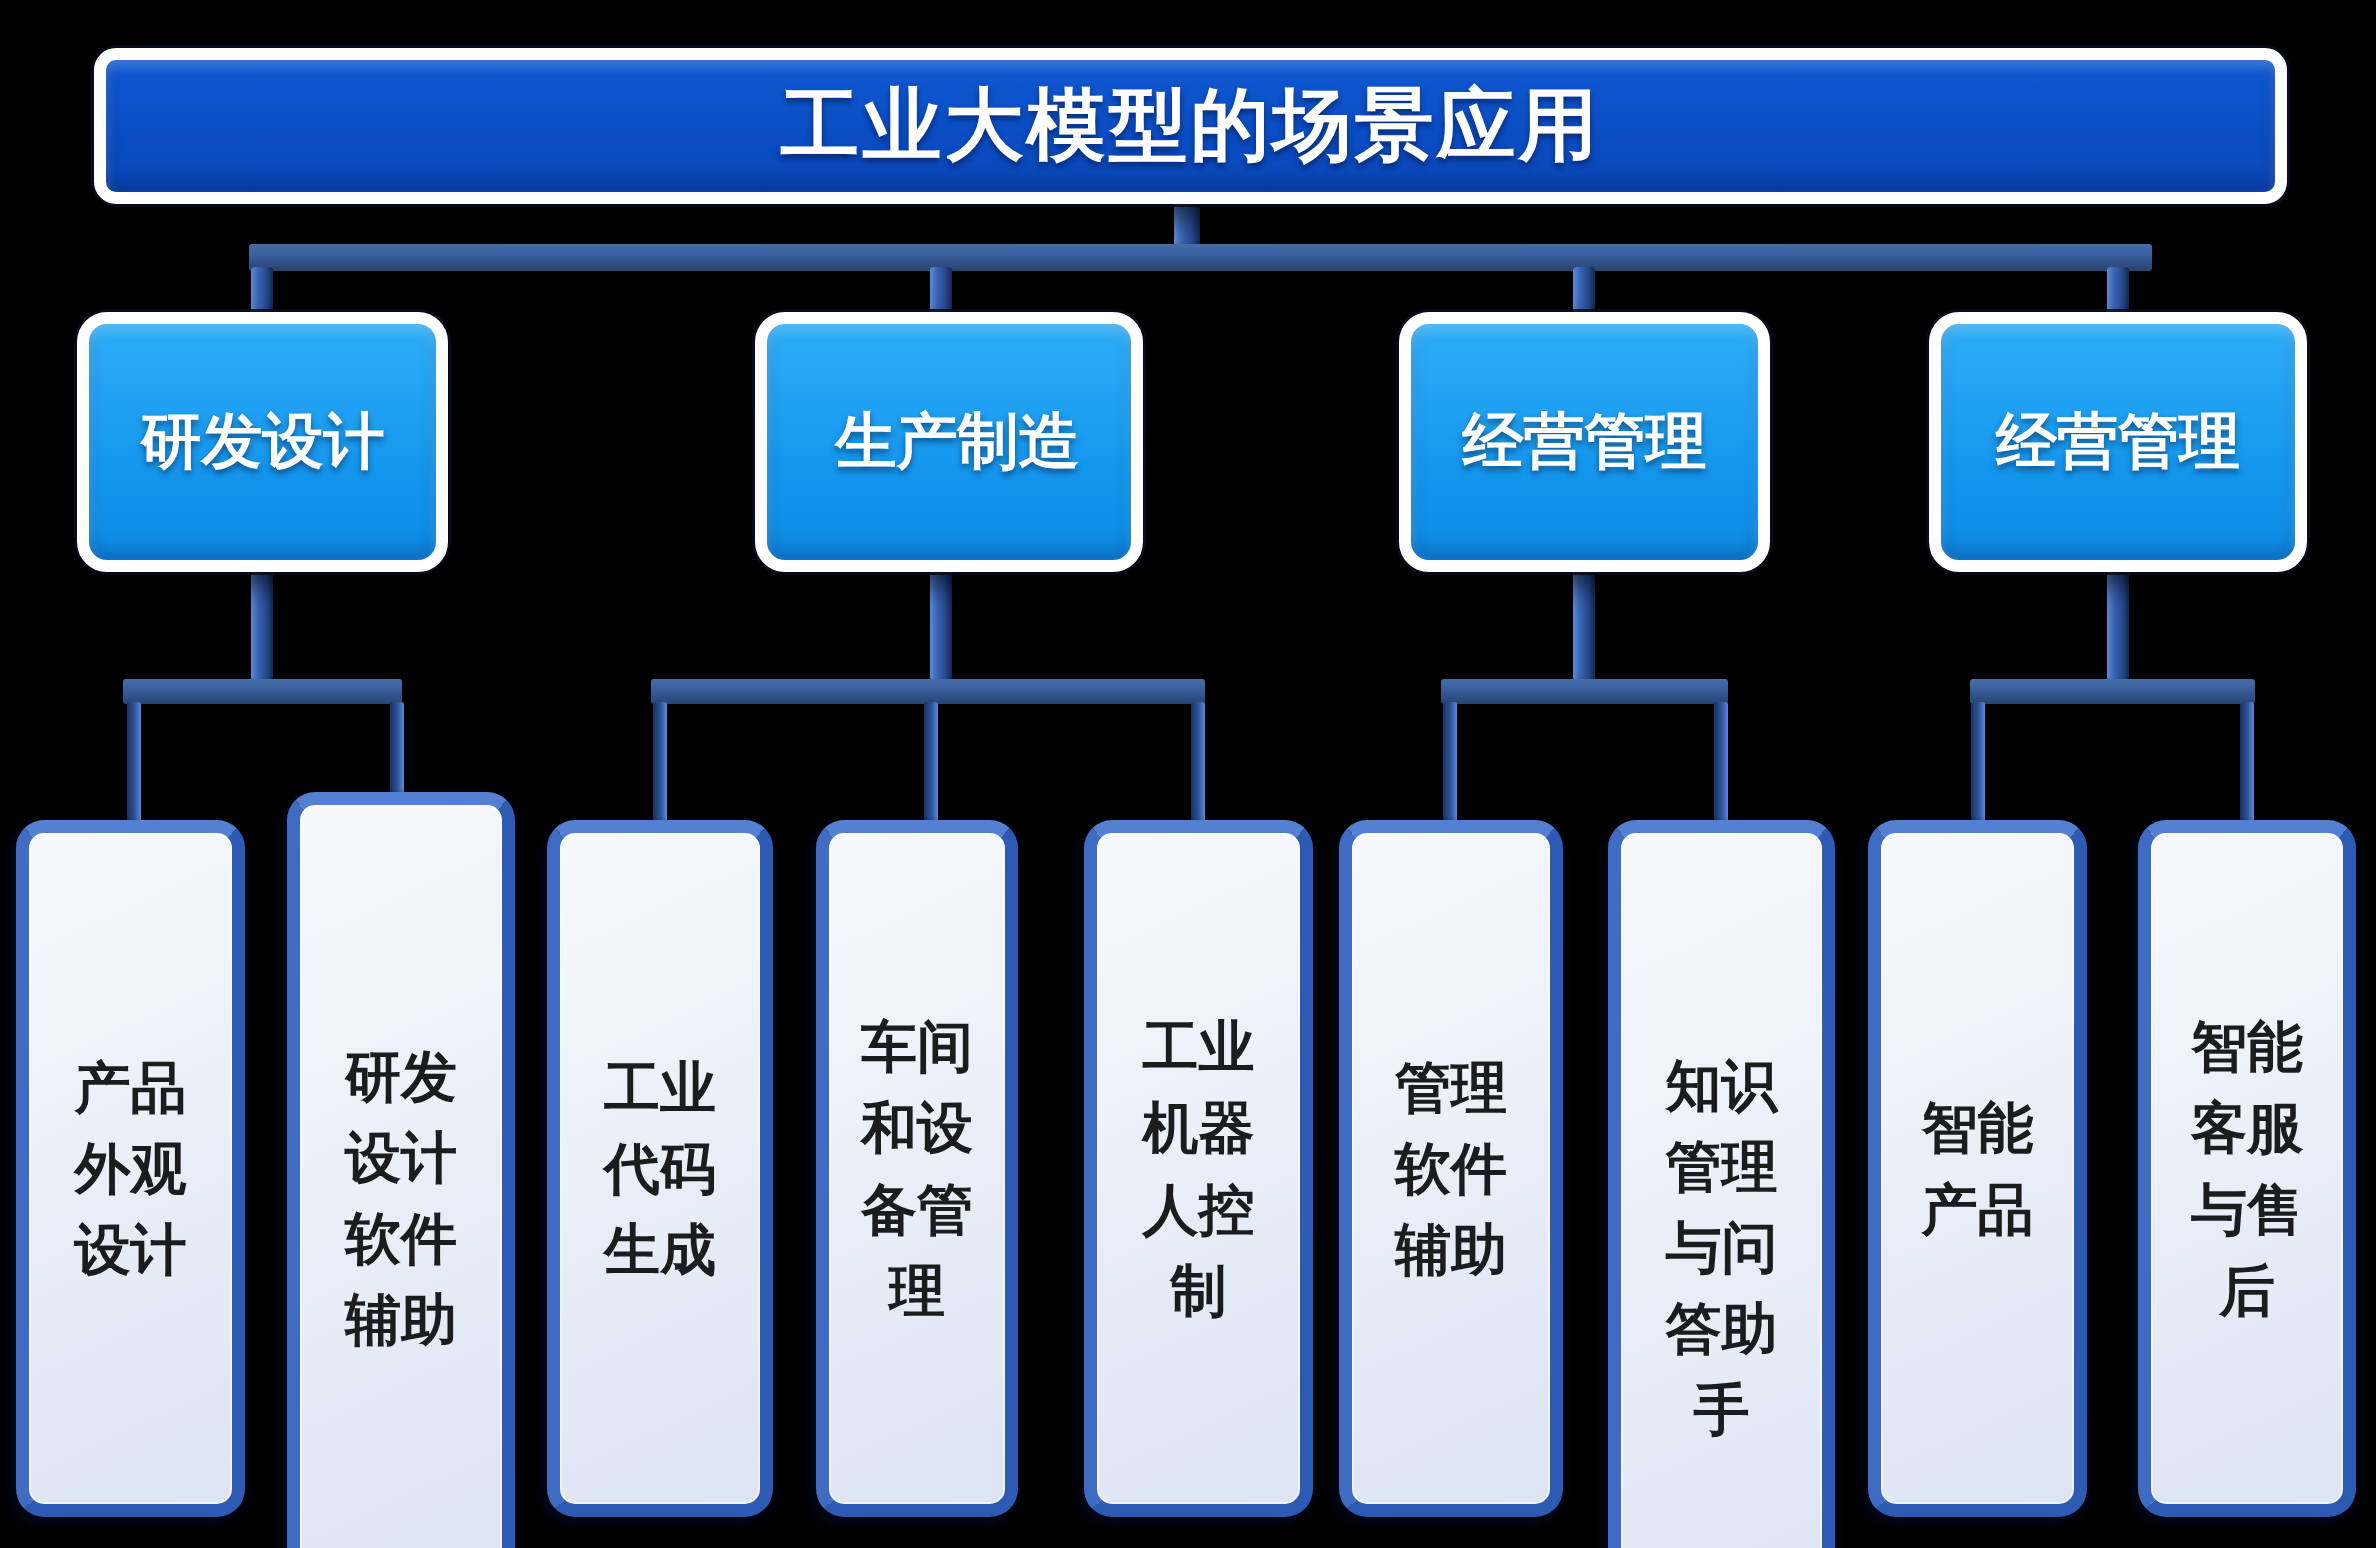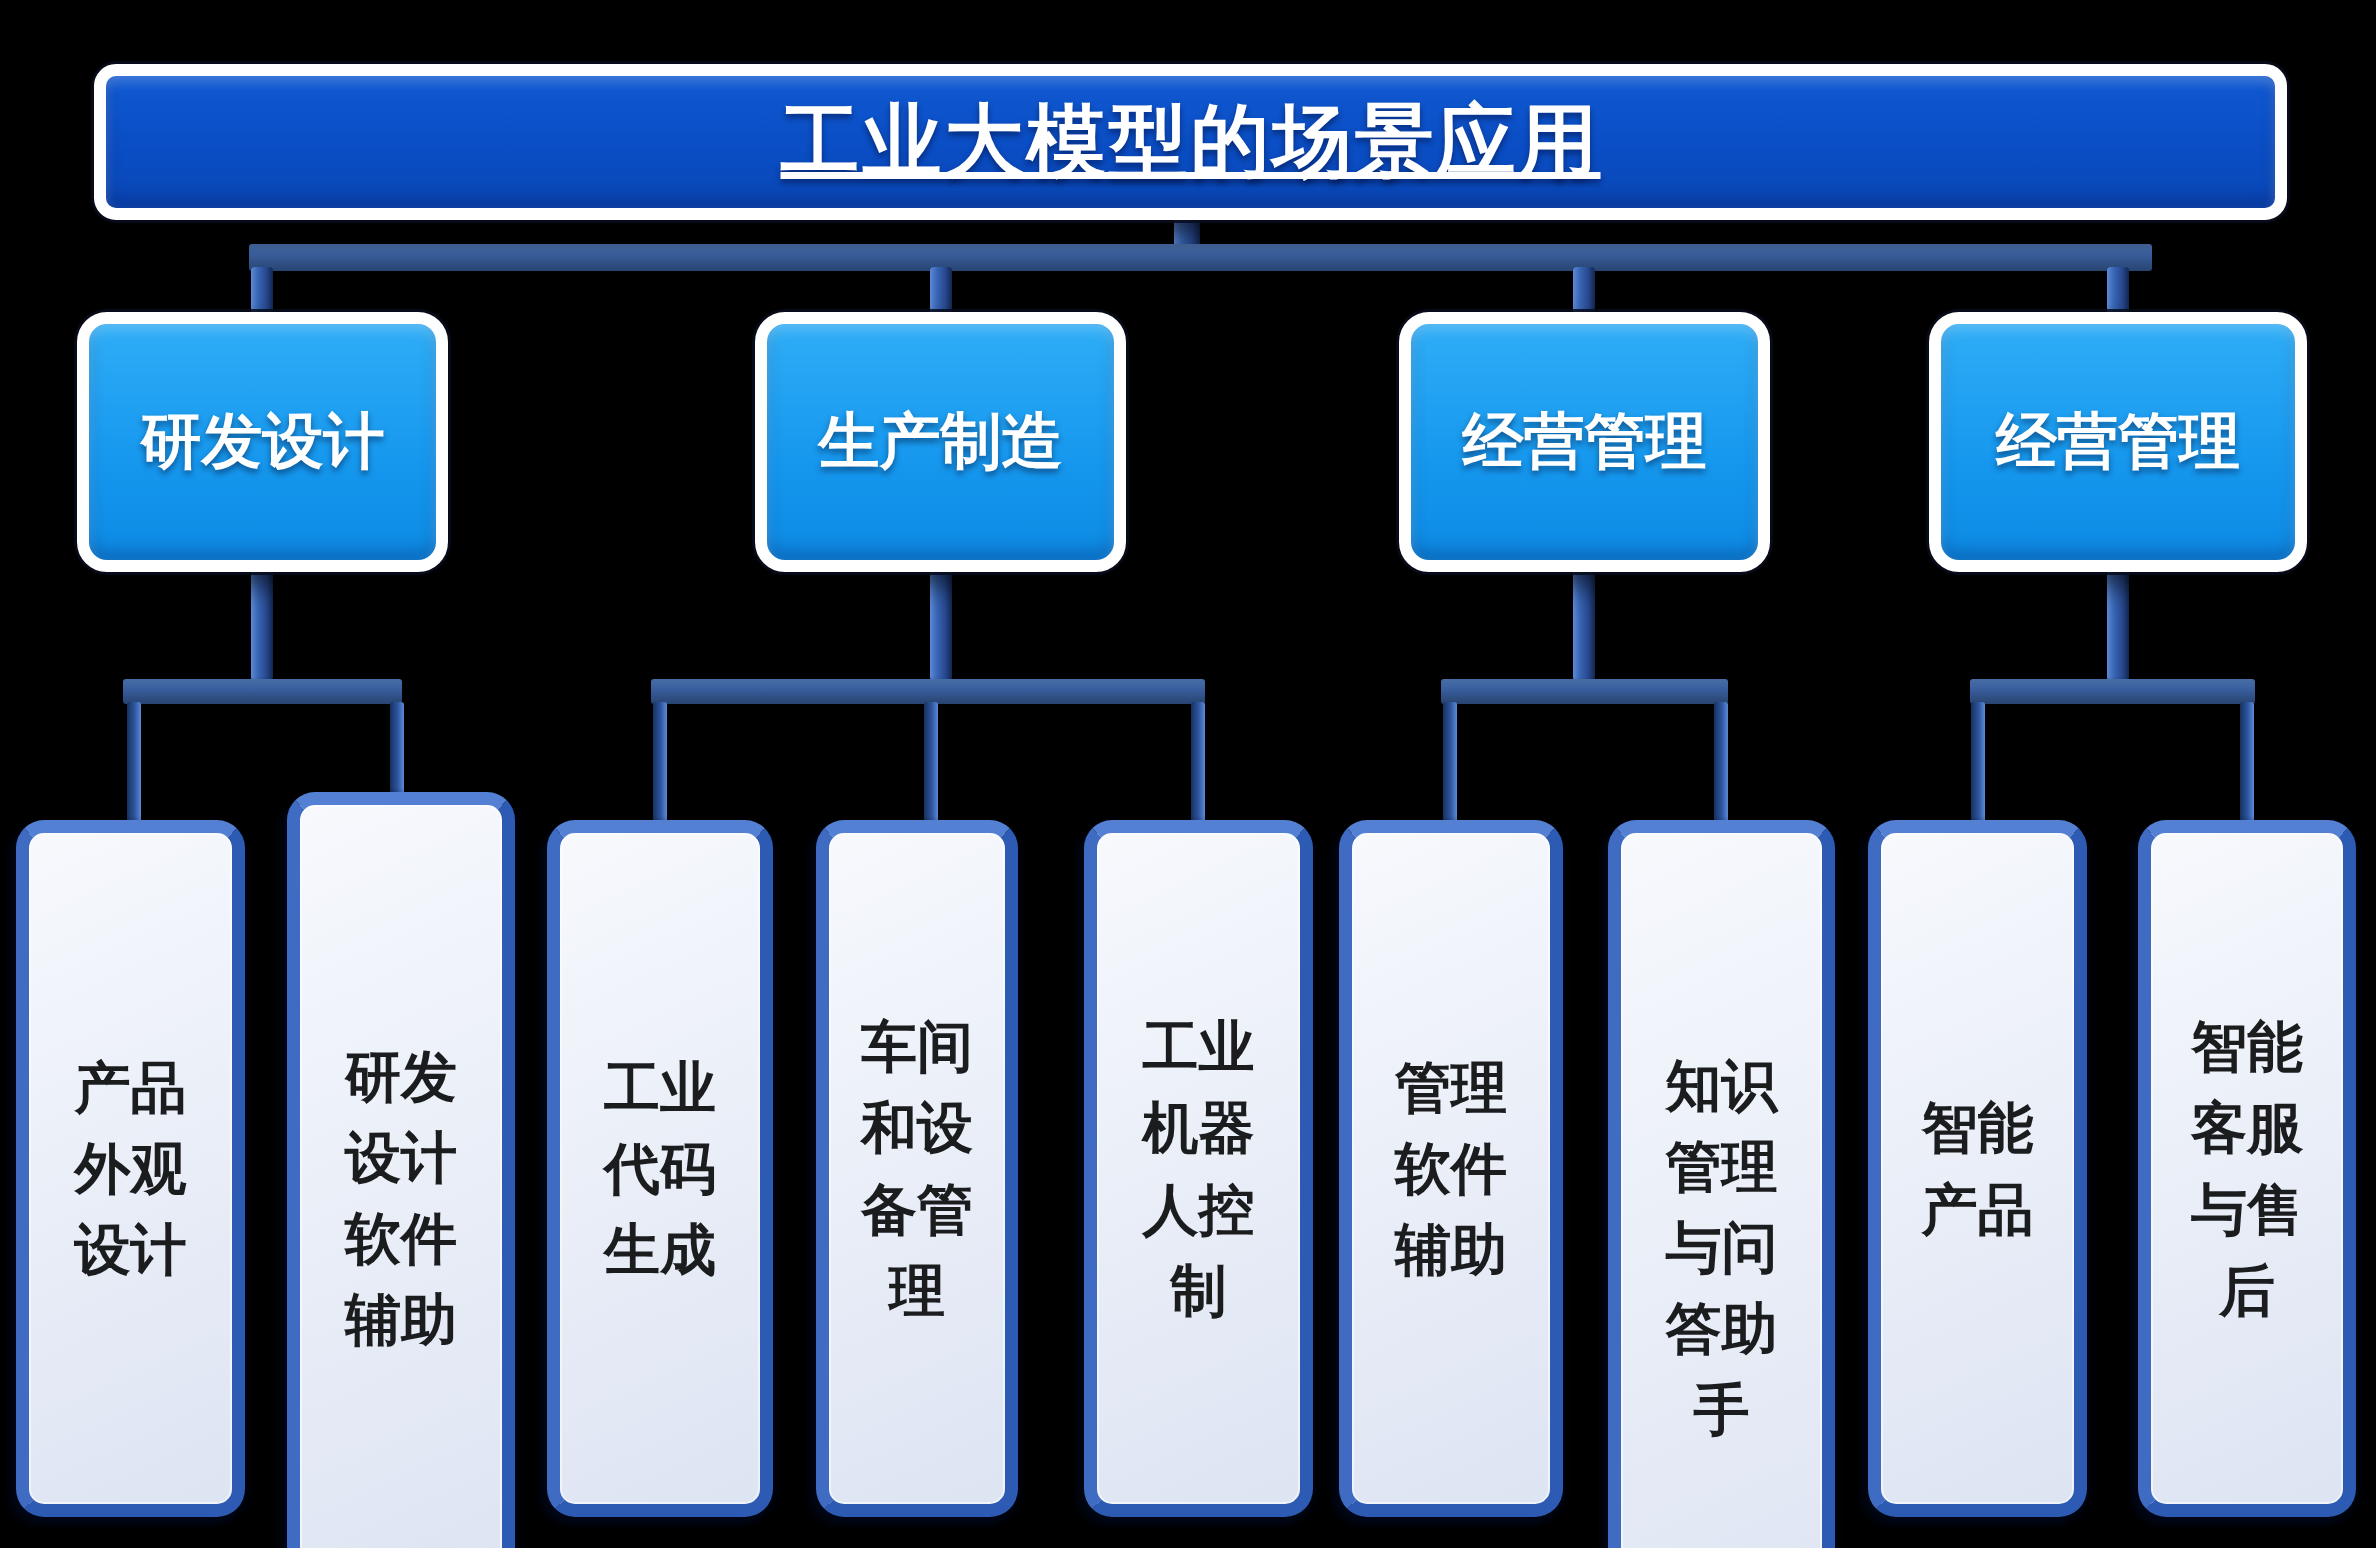--- a/index.html
+++ b/index.html
@@ -75,28 +75,28 @@
   <div class="conn v" style="left:1573px;top:564px;width:22px;height:117px;"></div>
   <div class="conn h" style="left:1441px;top:679px;width:287px;height:25px;"></div>
   <div class="conn leg" style="left:1443px;top:702px;width:14px;height:121px;"></div>
   <div class="conn leg" style="left:1714px;top:702px;width:14px;height:121px;"></div>
 
   <div class="conn v" style="left:2107px;top:564px;width:22px;height:117px;"></div>
   <div class="conn h" style="left:1970px;top:679px;width:285px;height:25px;"></div>
   <div class="conn leg" style="left:1971px;top:702px;width:14px;height:121px;"></div>
   <div class="conn leg" style="left:2240px;top:702px;width:14px;height:121px;"></div>
 
-  <div class="box-blue title-box" style="left:94px;top:64px;width:2169px;height:132px;text-decoration:underline;">
+  <div class="box-blue title-box" style="left:94px;top:48px;width:2169px;height:132px;">
     <span>工业大模型的场景应用</span>
   </div>
 
   <div class="box-blue cat" style="left:77px;top:312px;width:347px;height:236px;">
     <span>研发设计</span>
   </div>
-  <div class="box-blue cat" style="left:755px;top:312px;width:347px;height:236px;">
+  <div class="box-blue cat" style="left:755px;top:312px;width:347px;height:236px;padding-left:17px;">
     <span>生产制造</span>
   </div>
   <div class="box-blue cat" style="left:1399px;top:312px;width:347px;height:236px;justify-content:center;">
     <span>经营管理</span>
   </div>
   <div class="box-blue cat" style="left:1929px;top:312px;width:354px;height:236px;">
     <span>经营管理</span>
   </div>
 
   <div class="leaf" style="left:16px;top:820px;width:229px;height:697px;">产品

